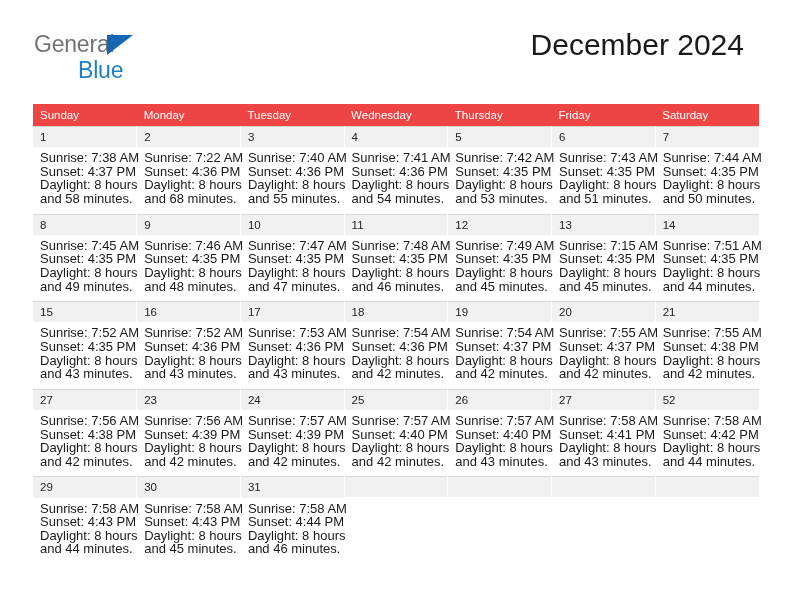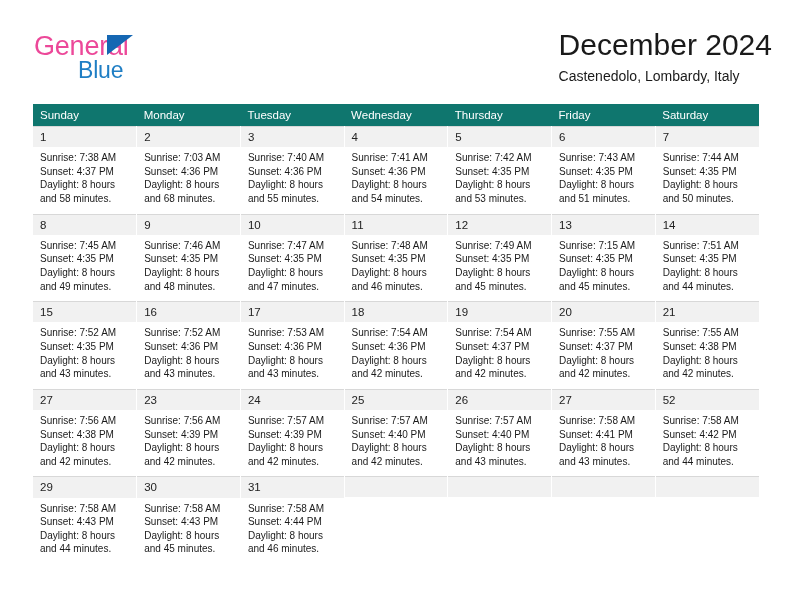--- a/index.html
+++ b/index.html
@@ -38,22 +38,22 @@
     line-height: 1;
   }
   .brand-row1 {
     position: relative;
     height: 26px;
   }
   .brand-general {
     position: absolute;
     left: 0;
     top: 0;
-    font-size: 27px;
-    color: #ec4899;
+    font-size: 23px;
+    color: #737373;
     letter-spacing: -0.2px;
   }
   .brand-triangle {
     position: absolute;
     left: 73px;
     top: 2px;
     width: 0;
     height: 0;
     border-left: 26px solid #1567b3;
     border-bottom: 20px solid transparent;
@@ -61,22 +61,23 @@
   .brand-blue {
     position: absolute;
     left: 44px;
     top: 26px;
     font-size: 23px;
     color: #1f7ec4;
     letter-spacing: -0.2px;
   }
   .title-block {
     position: absolute;
-    right: 20px;
+    right: 48px;
     top: 28px;
+    text-align: right;
     margin-left: 32px;
   }
   .cal-title {
     font-size: 30px;
     color: #1a1a1a;
     line-height: 1.1;
     white-space: nowrap;
   }
   .cal-subtitle {
     margin-top: 7px;
@@ -91,21 +92,21 @@
     position: absolute;
     left: 33px;
     top: 104px;
     width: 726px;
     border-collapse: collapse;
     table-layout: fixed;
   }
   .calendar col { width: 103.71px; }
 
   .calendar thead th {
-    background: #0f766e;
+    background: #ef4444;
     color: #ffffff;
     font-size: 11.5px;
     font-weight: normal;
     text-align: left;
     padding: 4px 0 4px 7px;
     height: 14px;
     vertical-align: middle;
     border: none;
   }
 
@@ -125,21 +126,21 @@
     background: #f1f1f1;
     line-height: 1.15;
     min-height: 13px;
   }
   .calendar tr.week-alt td .daynum { background: #f1f1f1; }
 
   .cell-empty .daynum { background: #ffffff; }
 
   .info {
     padding: 4px 6px 0 7px;
-    font-size: 10px;
+    font-size: 13px;
     color: #1a1a1a;
     line-height: 13.6px;
   }
   .info div { white-space: nowrap; }
 
   .rowline td {
     border-top: 1px solid #d8d8d8;
   }
   .gapline {
     height: 8px;
@@ -160,21 +161,20 @@
     <div class="brand">
       <div class="brand-row1">
         <span class="brand-general">General</span>
         <span class="brand-triangle"></span>
       </div>
       <span class="brand-blue">Blue</span>
     </div>
 
     <div class="title-block">
       <div class="cal-title">December 2024</div>
-      <div class="cal-subtitle">Castenedolo, Lombardy, Italy</div>
     </div>
 
   </div>
 
   <table class="calendar">
     <colgroup>
       <col>
         <col>
         <col>
         <col>
@@ -200,21 +200,21 @@
             <div class="info">
               <div>Sunrise: 7:38 AM</div>
               <div>Sunset: 4:37 PM</div>
               <div>Daylight: 8 hours</div>
               <div>and 58 minutes.</div>
             </div>
           </td>
           <td>
             <div class="daynum">2</div>
             <div class="info">
-              <div>Sunrise: 7:03 AM</div>
+              <div>Sunrise: 7:22 AM</div>
               <div>Sunset: 4:36 PM</div>
               <div>Daylight: 8 hours</div>
               <div>and 68 minutes.</div>
             </div>
           </td>
           <td>
             <div class="daynum">3</div>
             <div class="info">
               <div>Sunrise: 7:40 AM</div>
               <div>Sunset: 4:36 PM</div>

